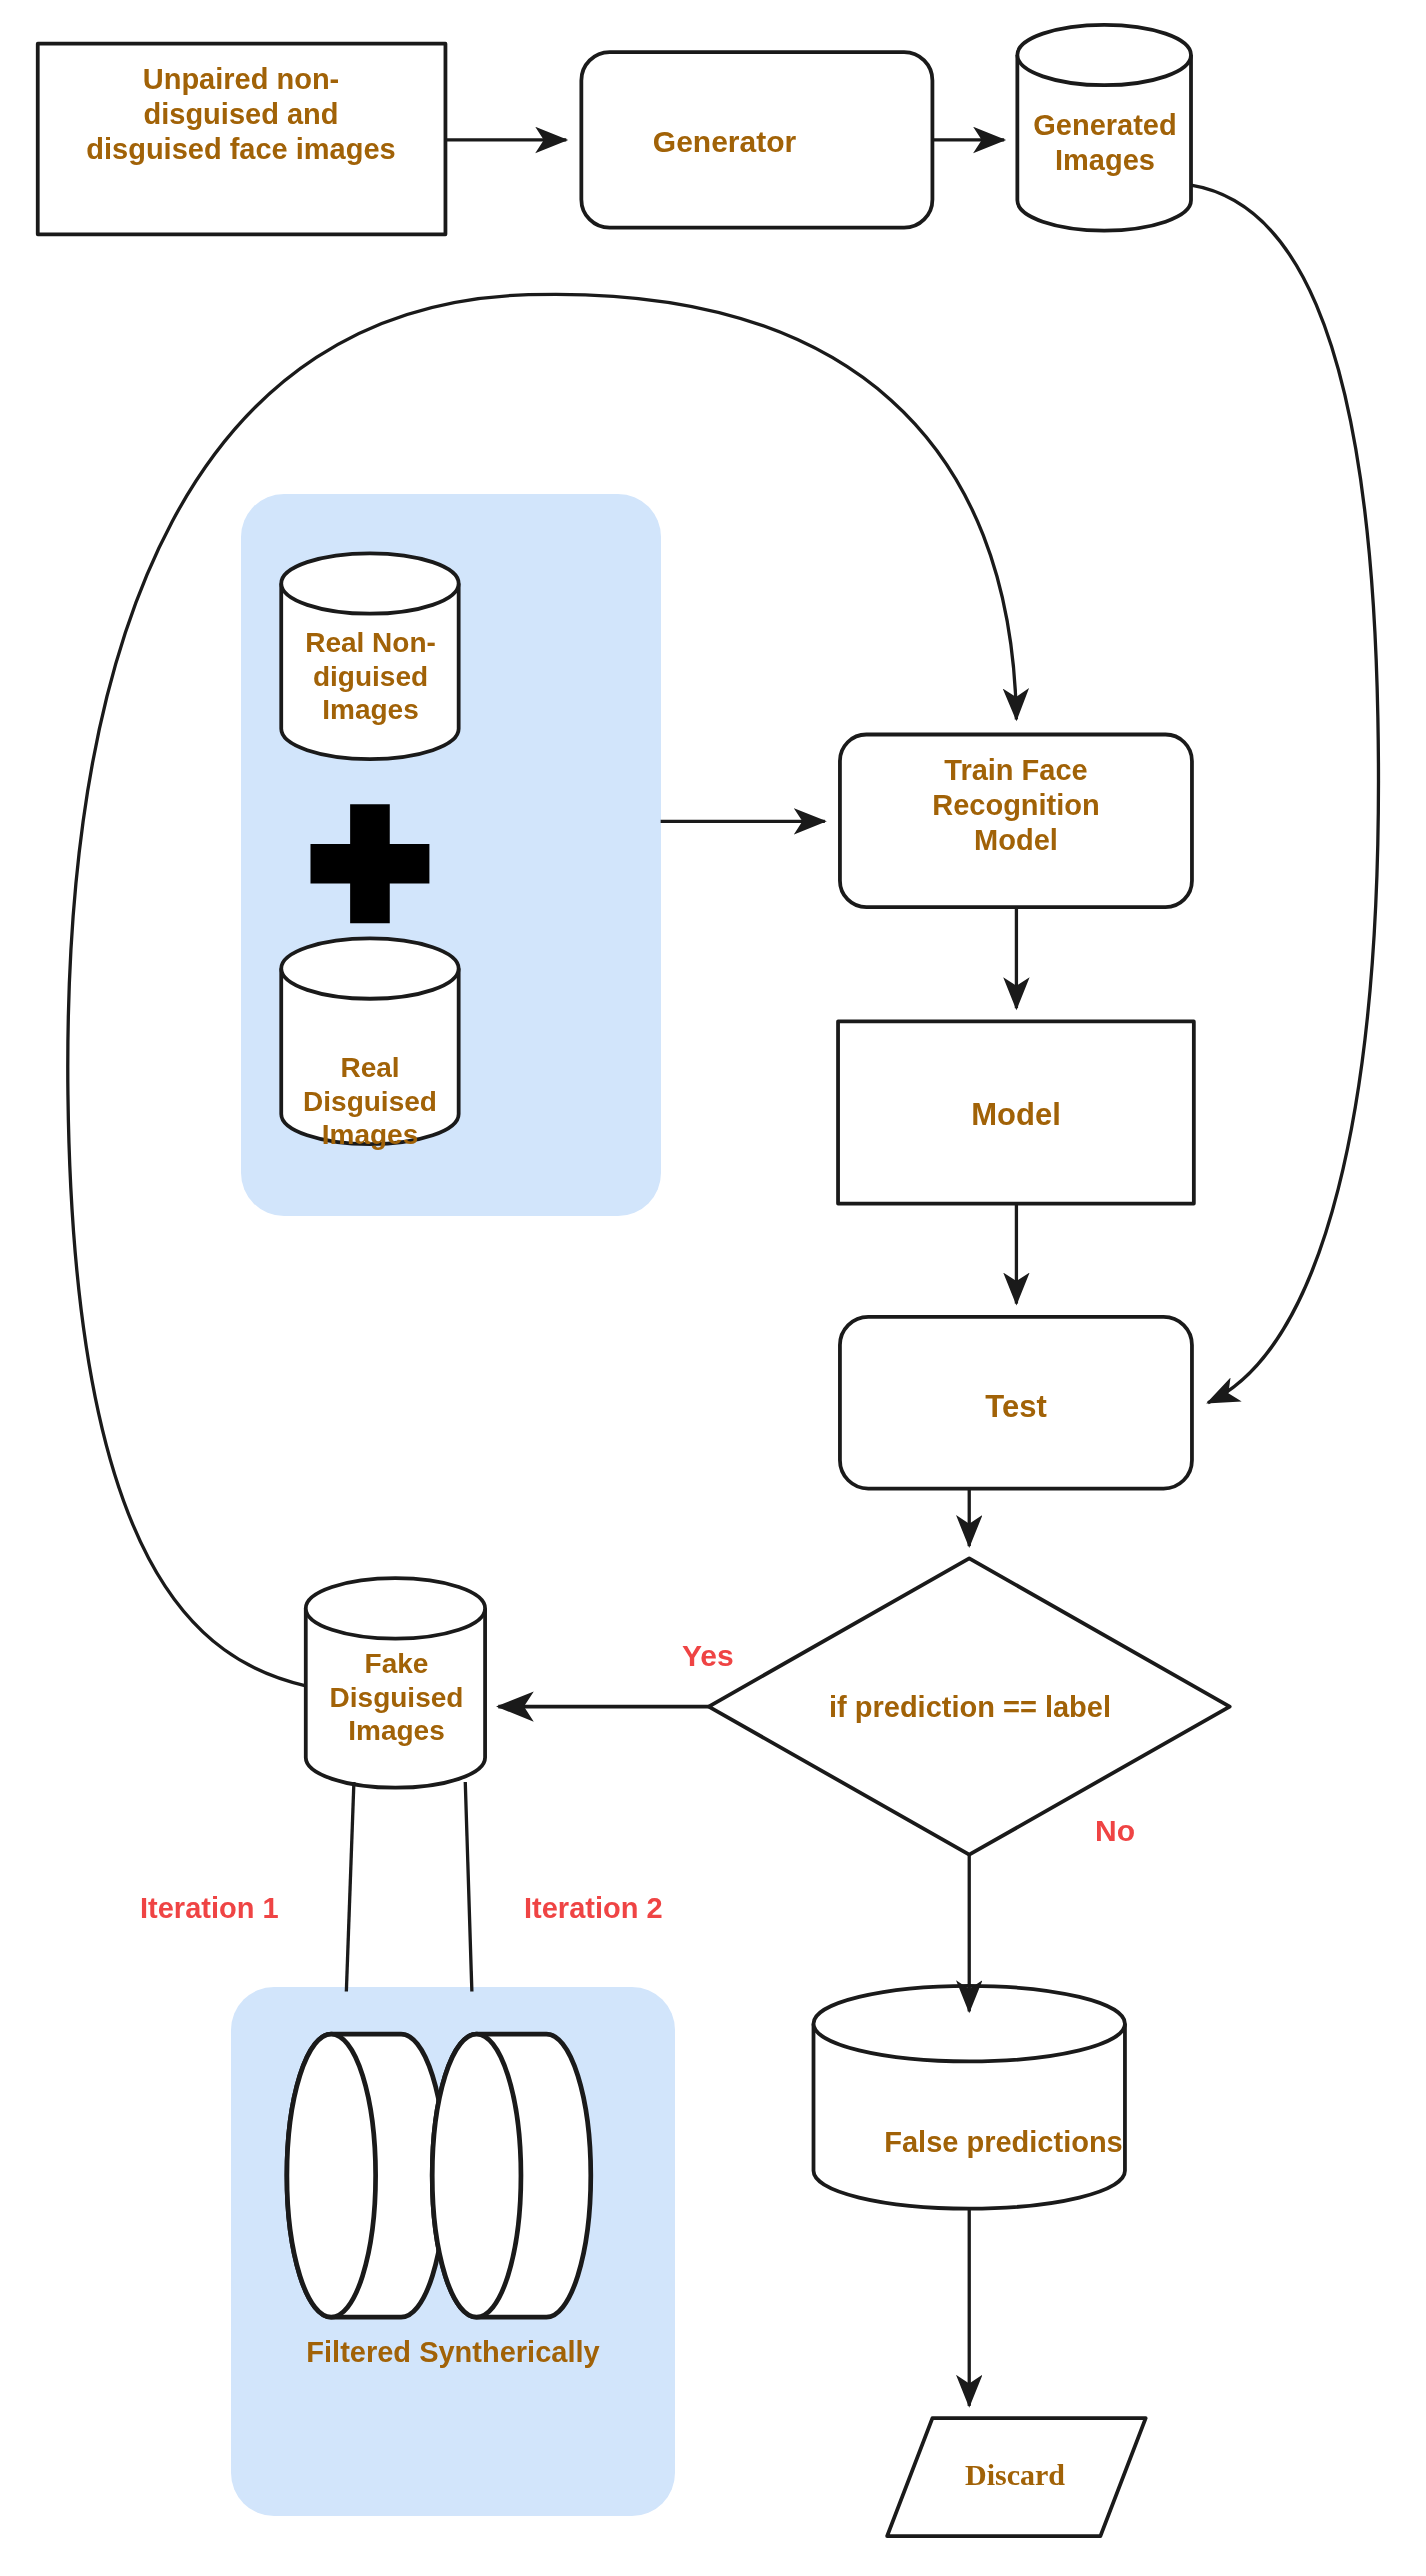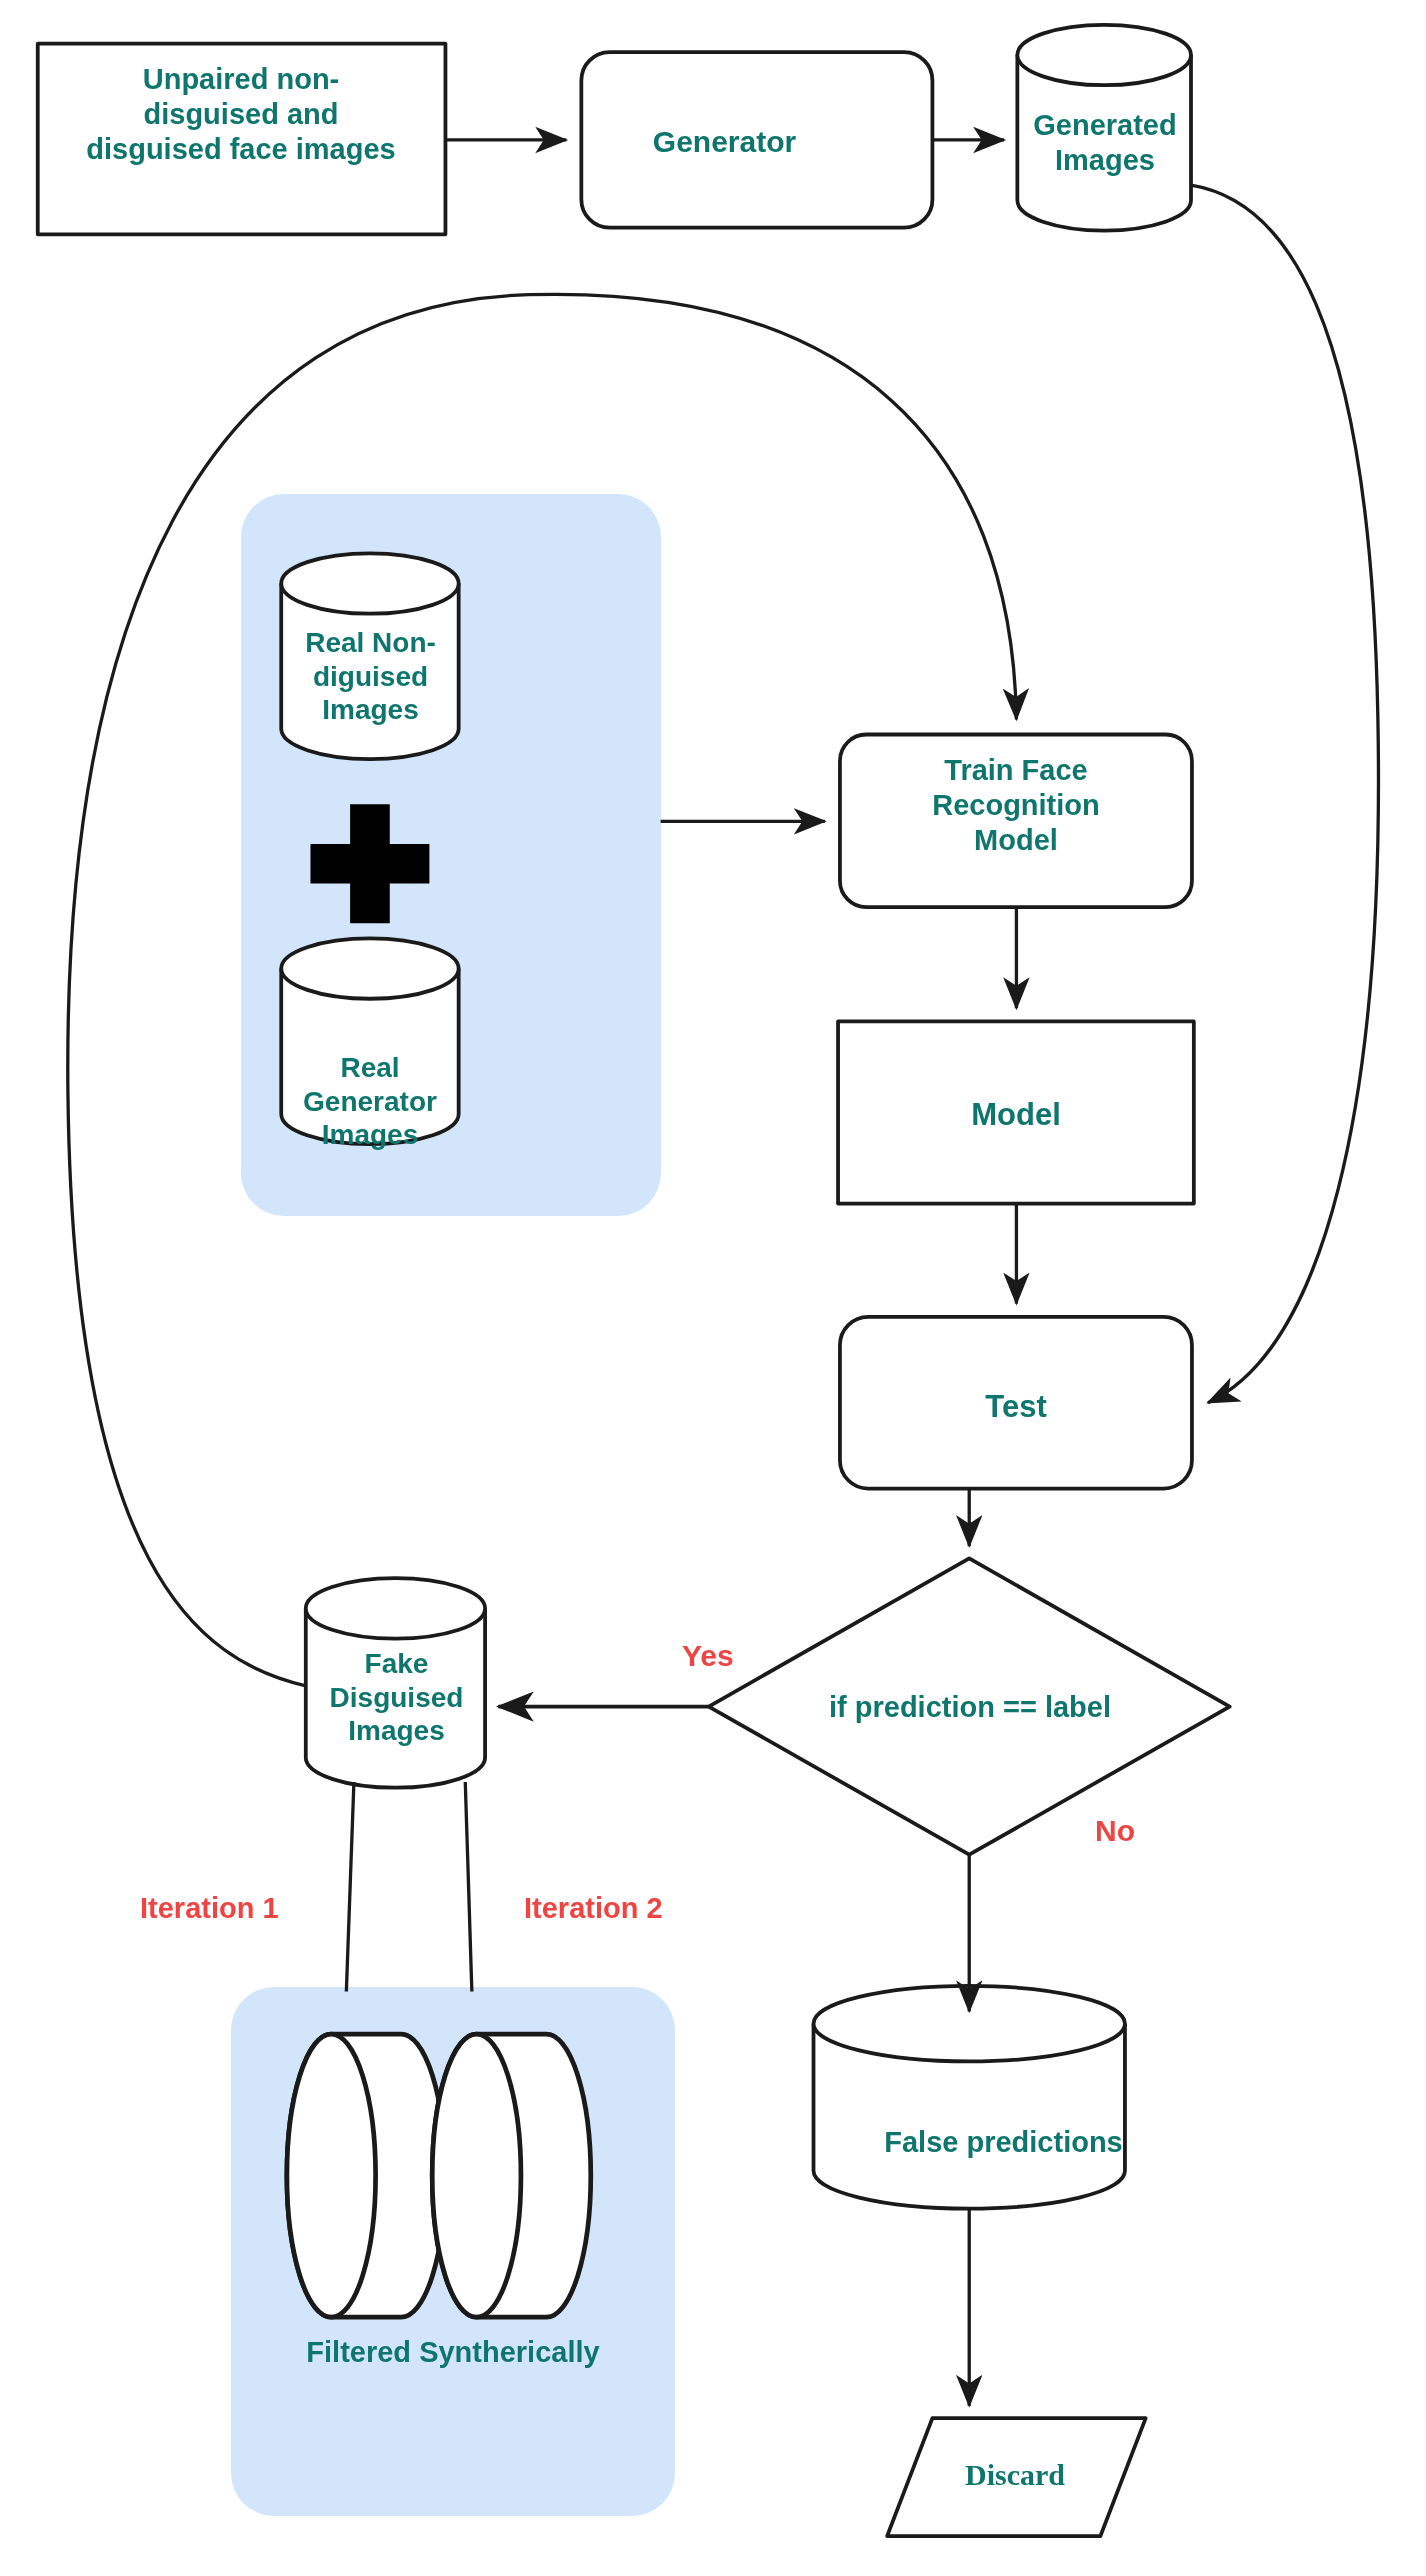--- a/index.html
+++ b/index.html
@@ -22,21 +22,21 @@
   }
   .blue-pad{
     position:absolute;
     background:#d2e5fb;
     border-radius:43px;
   }
   .txt-on-shape{
     position:absolute;
     text-align:center;
     font-weight:bold;
-    color:#0f766e;
+    color:#a16207;
     line-height:1.2;
     pointer-events:none;
   }
 </style>
 </head>
 <body>
 
 <div id="stage">
 
   <div class="blue-pad" style="left:241px;top:494px;width:420px;height:722px;"></div>
@@ -141,21 +141,21 @@
     <div>Images</div>
   </div>
 
   <div class="txt-on-shape" style="left:274px;top:626px;width:193px;font-size:28px;">
     <div>Real Non-</div>
     <div>diguised</div>
     <div>Images</div>
   </div>
 
   <div class="txt-on-shape" style="left:272px;top:1051px;width:196px;font-size:28px;">
-    <div>Real Generator</div>
+    <div>Real Disguised</div>
     <div>Images</div>
   </div>
 
   <div class="txt-on-shape" style="left:840px;top:753px;width:352px;font-size:29px;">
     <div>Train Face</div>
     <div>Recognition</div>
     <div>Model</div>
   </div>
 
   <div class="txt-on-shape" style="left:838px;top:1096px;width:356px;font-size:31px;">

